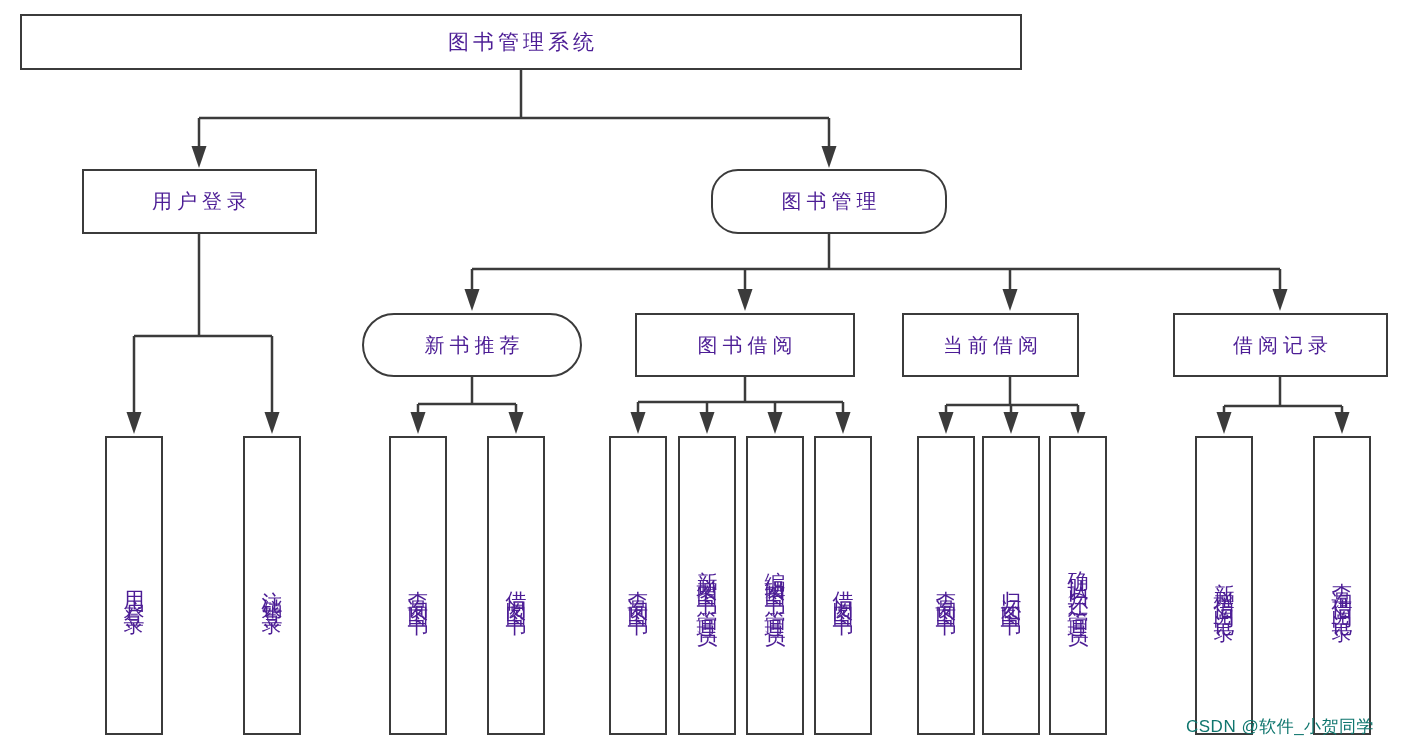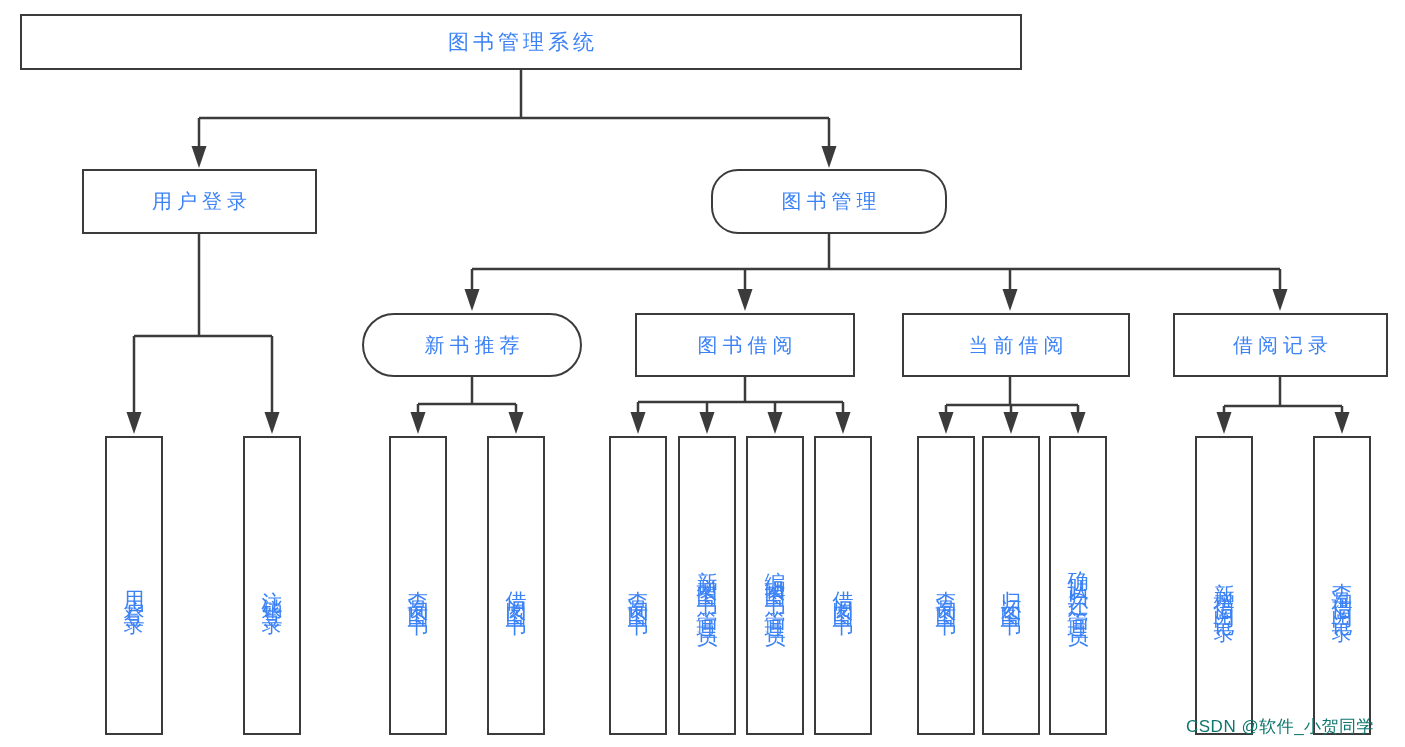--- a/index.html
+++ b/index.html
@@ -24,21 +24,21 @@
     pointer-events: none;
   }
   .node {
     position: absolute;
     box-sizing: border-box;
     border: 2.5px solid #3b3b3b;
     background: #ffffff;
     display: flex;
     align-items: center;
     justify-content: center;
-    color: #3b82f6;
+    color: #4c1d95;
   }
   .hnode span {
     font-size: 20px;
     letter-spacing: 5px;
     padding-left: 5px; 
     white-space: nowrap;
   }
   .root-node span {
     font-size: 21px;
     letter-spacing: 4px;
@@ -161,21 +161,21 @@
   <div class="node hnode" style="left:711px; top:169px; width:236px; height:65px;border-radius:27px;">
     <span>图书管理</span>
   </div>
 
   <div class="node hnode" style="left:362px; top:313px; width:220px; height:64px;border-radius:32px;">
     <span>新书推荐</span>
   </div>
   <div class="node hnode" style="left:635px; top:313px; width:220px; height:64px;font-family:Liberation Mono, monospace;">
     <span>图书借阅</span>
   </div>
-  <div class="node hnode" style="left:902px; top:313px; width:228px; height:64px;">
+  <div class="node hnode" style="left:902px; top:313px; width:177px; height:64px;">
     <span>当前借阅</span>
   </div>
   <div class="node hnode" style="left:1173px; top:313px; width:215px; height:64px;">
     <span>借阅记录</span>
   </div>
 
   <div class="node vnode" style="left:105px;">
     <span>用户登录</span>
   </div>
   <div class="node vnode" style="left:243px;">

